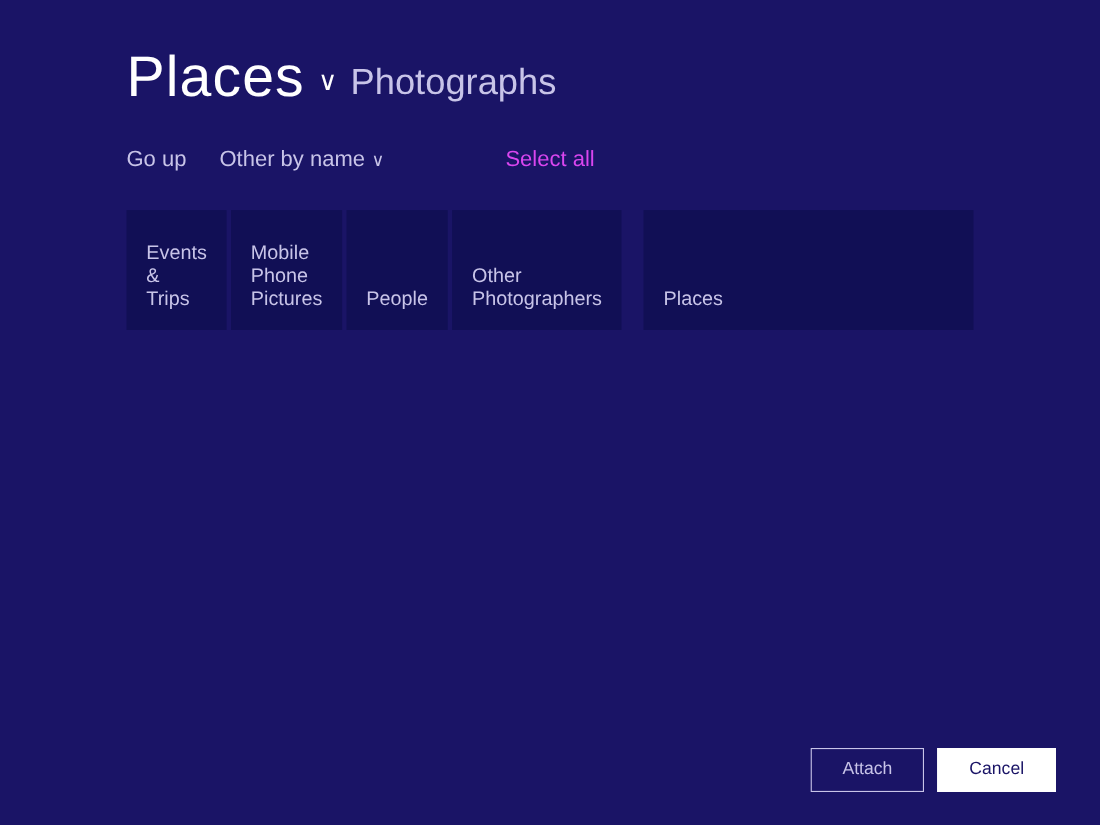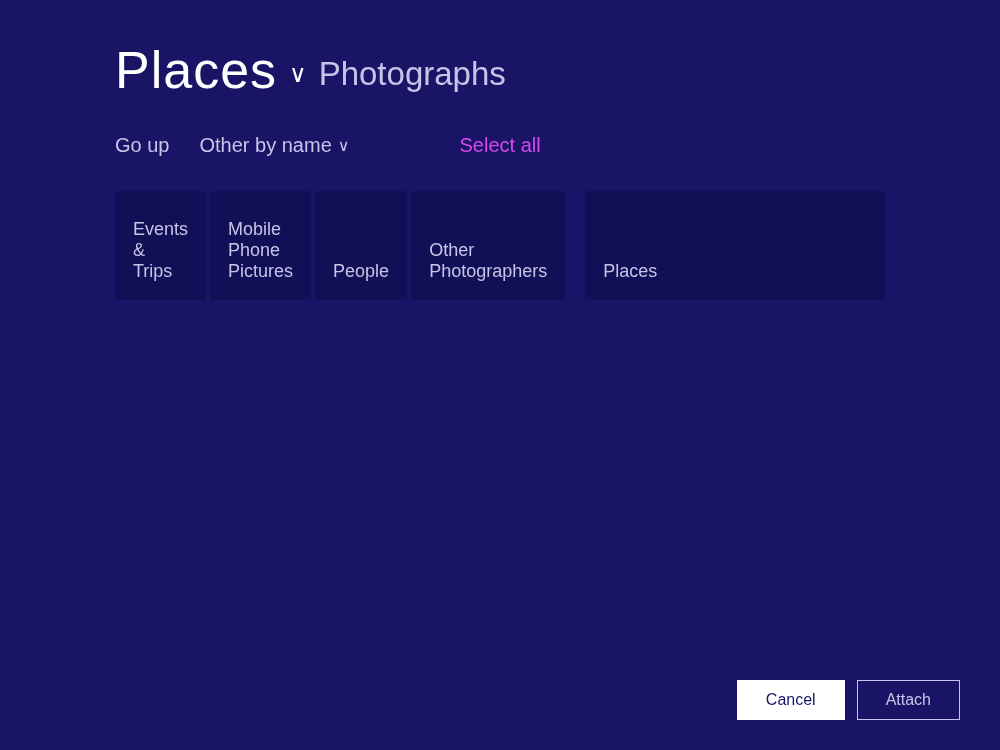--- a/index.html
+++ b/index.html
@@ -178,15 +178,15 @@
   </div>
 
   <div class="column">
     <div class="folder-item">
       <span class="folder-label">Places</span>
     </div>
   </div>
 </div>
 
 <div class="bottom-bar">
+  <button class="action-btn attach-btn">Attach</button>
   <button class="action-btn cancel-btn">Cancel</button>
-  <button class="action-btn attach-btn">Attach</button>
 </div>
 
 </body></html>

